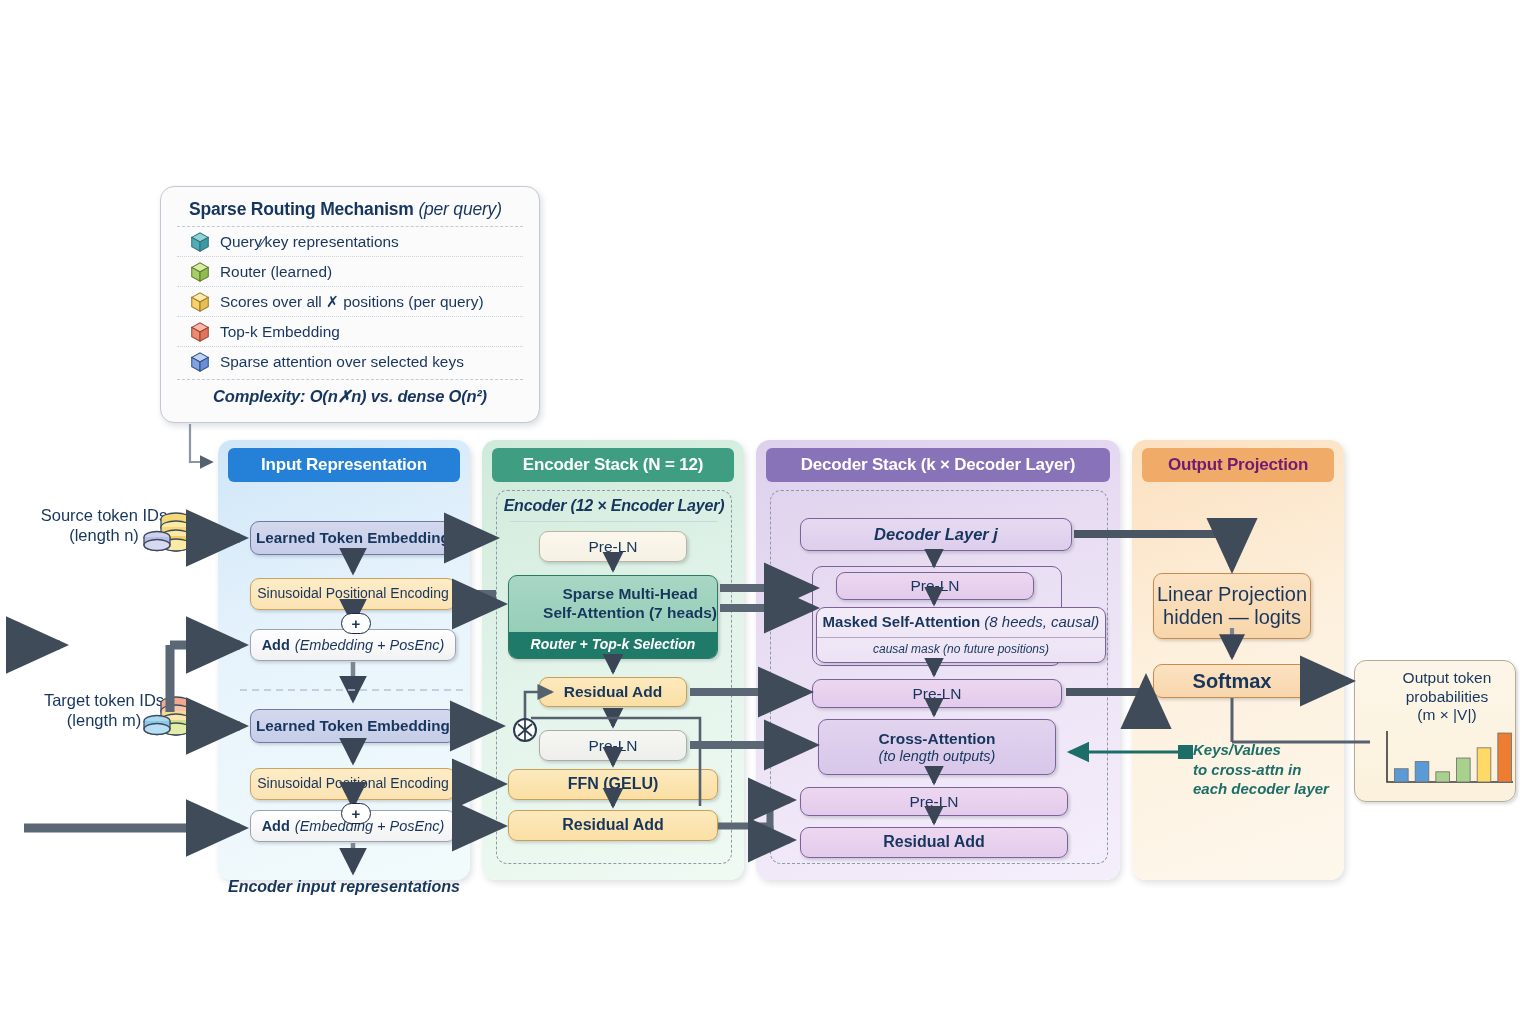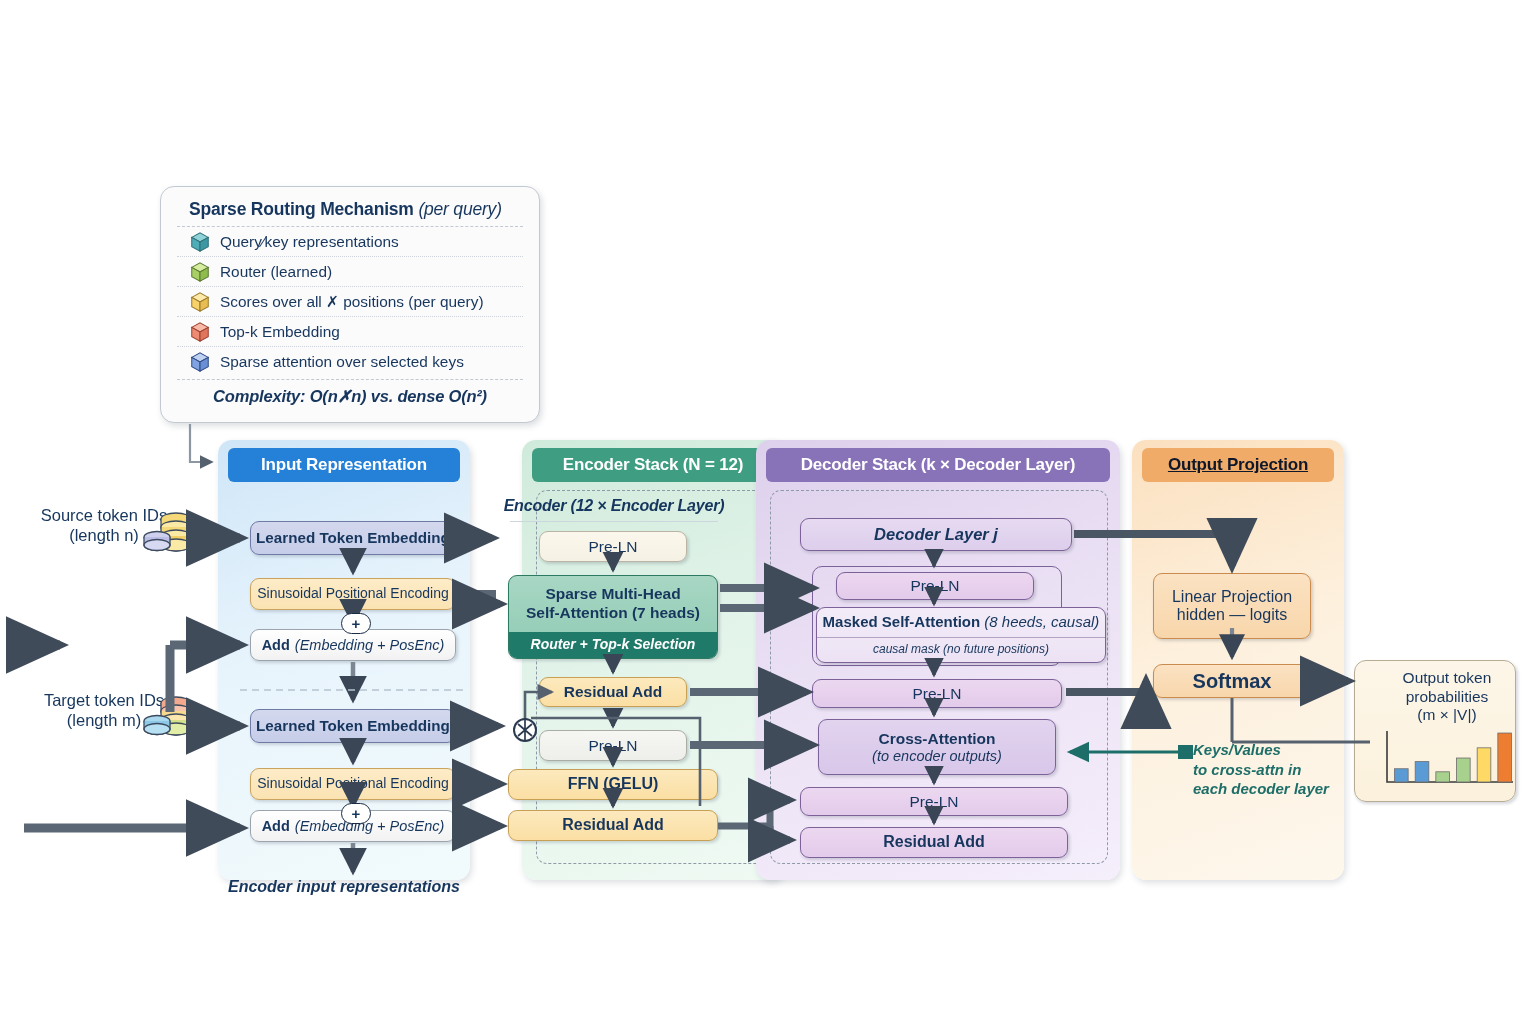--- a/index.html
+++ b/index.html
@@ -48,45 +48,45 @@
   .col{border-radius:14px;box-shadow:2px 3px 6px rgba(60,70,90,.17);}
   .colhead{
     position:absolute;left:10px;right:10px;top:8px;height:34px;
     border-radius:6px;color:#fff;font-weight:bold;font-size:17px;
     display:flex;align-items:center;justify-content:center;letter-spacing:-.2px;
   }
   #col-input{left:218px;top:440px;width:252px;height:440px;
     background:linear-gradient(160deg,#cfe6f8 0%,#e8f4fc 45%,#f2fbfc 100%);}
   #col-input .colhead{background:#2481d7;text-align:center;}
   #col-enc{left:482px;top:440px;width:262px;height:440px;
-    background:linear-gradient(160deg,#cfeadb 0%,#e3f4ea 50%,#effaf3 100%);margin-left:40px;}
+    background:linear-gradient(160deg,#cfeadb 0%,#e3f4ea 50%,#effaf3 100%);}
   #col-enc .colhead{background:#3f9e82;}
   #col-dec{left:756px;top:440px;width:364px;height:440px;
     background:linear-gradient(160deg,#ddd0ec 0%,#ece2f5 50%,#f5eefb 100%);}
   #col-dec .colhead{background:#8872b8;}
   #col-out{left:1132px;top:440px;width:212px;height:440px;
     background:linear-gradient(160deg,#fbe0bf 0%,#fdf0dd 45%,#fdf7ec 100%);}
-  #col-out .colhead{background:#f0ab68;color:#0f172a;text-decoration:underline;}
+  #col-out .colhead{background:#f0ab68;color:#701a75;}
 
   
   .dashgrp{position:absolute;border:1.7px dashed #8f9aa8;border-radius:11px;}
 
   .grp-title{
     position:absolute;font-style:italic;font-weight:bold;font-size:16px;
     text-align:center;letter-spacing:-.2px;
   }
   .grp-rule{position:absolute;border-top:1.2px solid #cdd6dd;}
 
   
   .n-embed{background:linear-gradient(180deg,#d3d8ee,#c6cde8);border-color:#6f7aa5;}
   .n-pos  {background:linear-gradient(180deg,#fdecc8,#fbe3b2);border-color:#caa35e;}
   .n-white{background:linear-gradient(180deg,#ffffff,#f2f2f2);border-color:#9aa3ae;}
   .n-preln{background:linear-gradient(180deg,#fbf7ec,#f5f1e4);border-color:#b9b4a4;}
   .n-prelng{background:linear-gradient(180deg,#f6f6f3,#eeeeea);border-color:#a9ada4;}
-  .n-attn {background:linear-gradient(180deg,#a8d7c4,#8ecab3);border-color:#2d7a62;}
+  .n-attn {background:linear-gradient(180deg,#a8d7c4,#8ecab3);border-color:#2d7a62;align-items:flex-end;}
   .n-attnf{background:#1f7a69;color:#fff;border-color:#1f7a69;}
   .n-yel  {background:linear-gradient(180deg,#fce9bd,#fbdfa4);border-color:#c79f55;}
   .n-dec  {background:linear-gradient(180deg,#e2d3ef,#d8c7e9);border-color:#7d6199;}
   .n-decl {background:linear-gradient(180deg,#e6daf1,#ddceec);border-color:#7d6199;}
   .n-decp {background:linear-gradient(180deg,#ecd7f0,#e3cbeb);border-color:#7d6199;}
   .n-decsub{background:linear-gradient(180deg,#f3ecf8,#ece2f4);border-color:#7d6199;}
   .n-out  {background:linear-gradient(180deg,#fbe2c2,#f8d6ab);border-color:#c98c4e;}
   .n-cream{background:linear-gradient(180deg,#fdf6e8,#fbf1dc);border-color:#b6ac96;padding-left:24px;}
 
   .t-b{font-weight:bold;}
@@ -314,35 +314,35 @@
     </div>
     <div style="position:absolute;left:0;bottom:0;width:100%;height:24px;border-top:1.2px solid #b3a3c4;display:flex;align-items:center;justify-content:center;" class="sub">causal mask (no future positions)</div>
   </div>
 
   <div class="abs rbox n-decp" style="left:812px;top:679px;width:250px;height:29px;font-size:15.5px;">
     <span>Pre-LN</span>
   </div>
 
   <div class="abs rbox n-dec" style="left:818px;top:719px;width:238px;height:56px;font-size:15.5px;">
     <div class="t-b">Cross-Attention</div>
-    <div class="t-i" style="font-size:14.5px;">(to encoder outputs)</div>
+    <div class="t-i" style="font-size:14.5px;">(to length outputs)</div>
   </div>
 
   <div class="abs rbox n-decp" style="left:800px;top:787px;width:268px;height:29px;font-size:15.5px;">
     <span>Pre-LN</span>
   </div>
   <div class="abs rbox n-decp" style="left:800px;top:827px;width:268px;height:31px;font-size:16px;font-weight:bold;">
     <span>Residual Add</span>
   </div>
 
   <div id="col-out" class="abs col">
     <div class="colhead">Output Projection</div>
   </div>
 
-  <div class="abs rbox n-out" style="left:1153px;top:573px;width:158px;height:66px;font-size:16px;">
+  <div class="abs rbox n-out" style="left:1153px;top:573px;width:158px;height:66px;font-size:20px;">
     <div>Linear Projection</div>
     <div>hidden — logits</div>
   </div>
   <div class="abs rbox n-out" style="left:1153px;top:664px;width:158px;height:34px;font-size:20px;font-weight:bold;">
     <span>Softmax</span>
   </div>
 
   <div class="kvtext" style="left:1193px;top:740px;width:150px;">
     <div>Keys/Values</div>
     <div>to cross-attn in</div>

